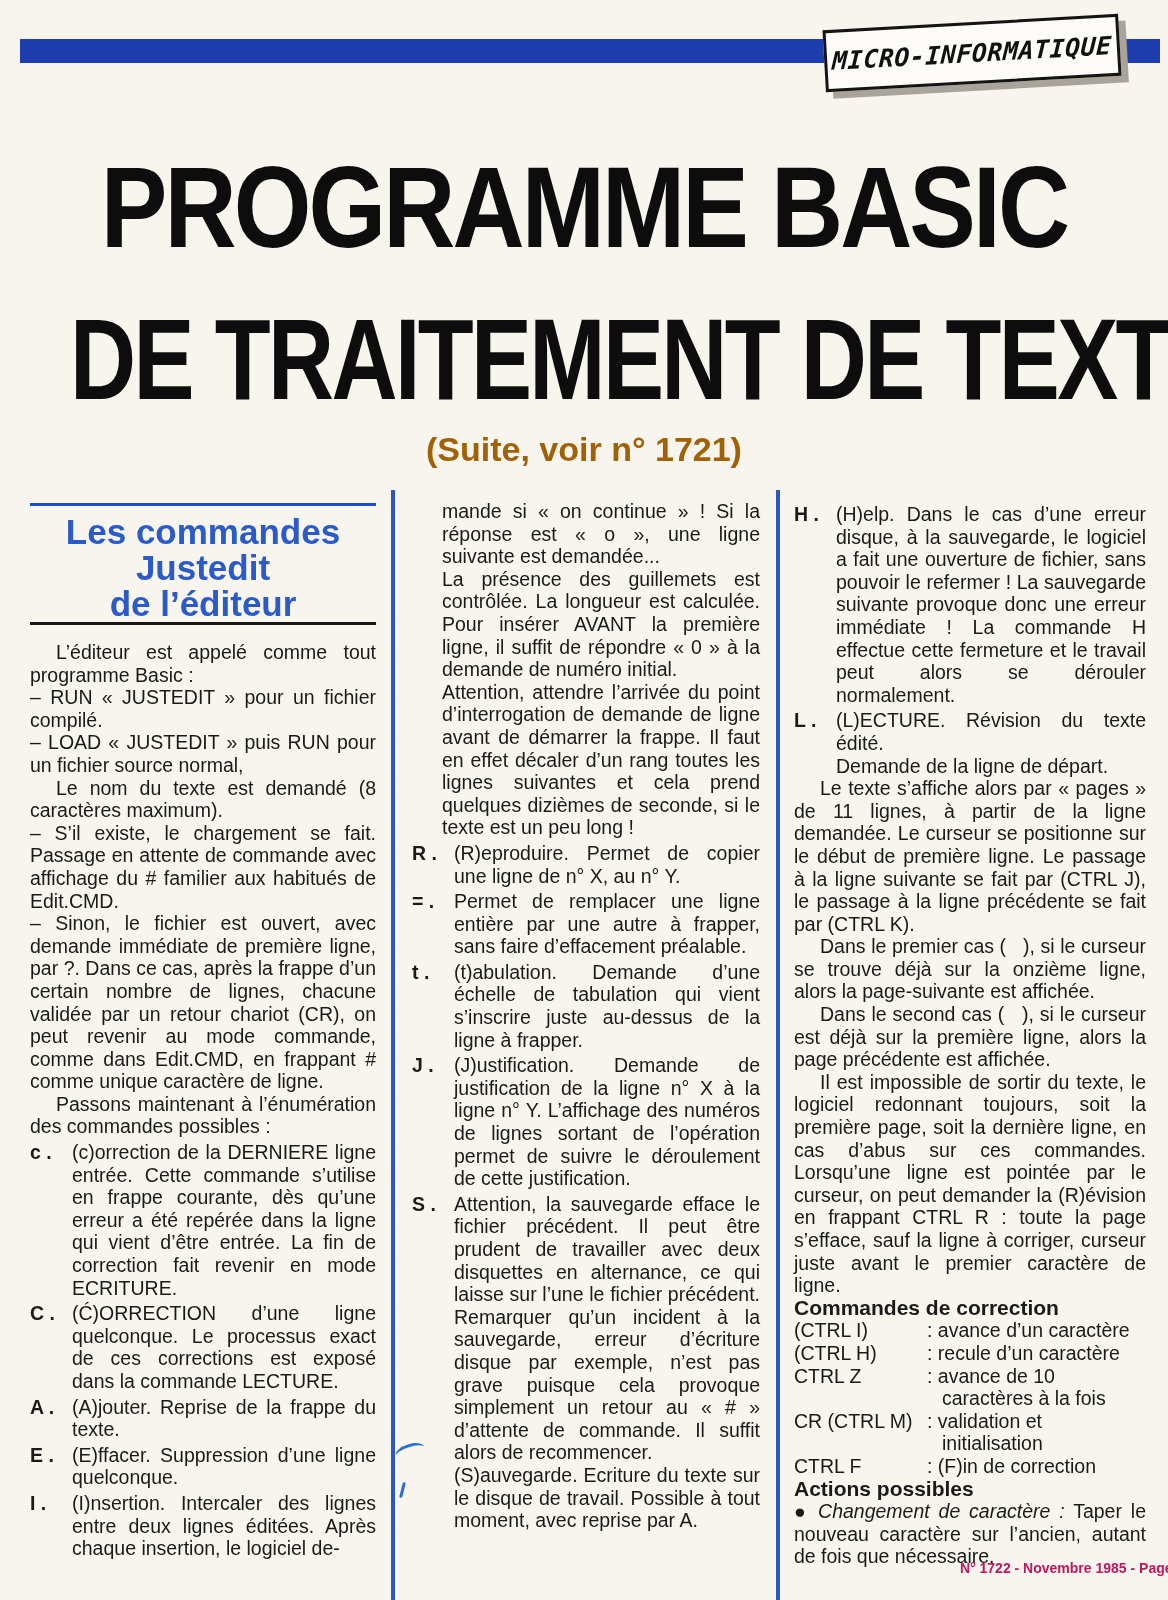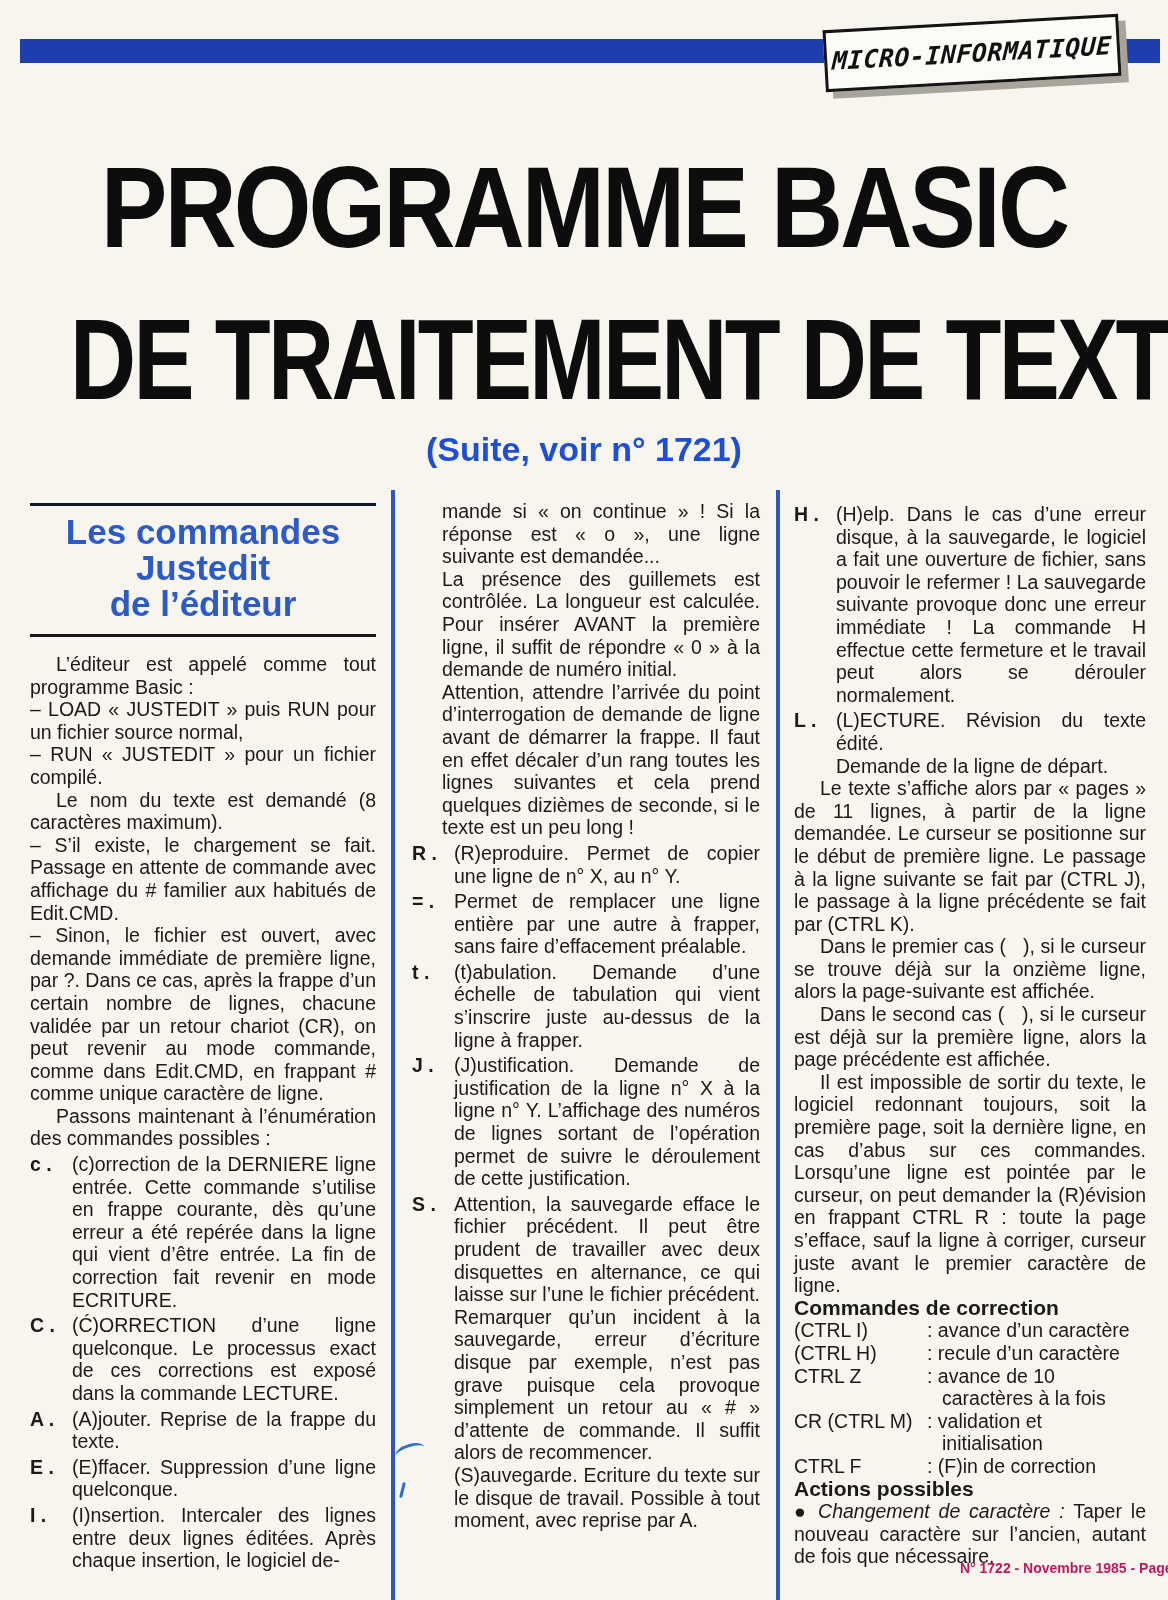--- a/index.html
+++ b/index.html
@@ -24,34 +24,34 @@
   }
   
   .title-line{
     position:absolute; left:0; width:100%; text-align:center;
     font-weight:bold; white-space:nowrap; color:#0d0d0d; line-height:1;
   }
   .t1{top:150px; font-size:104px; letter-spacing:-3px; transform:scale(.96,1.1); transform-origin:center top;}
   .t2{top:302px; font-size:104px; letter-spacing:-3px; transform:scale(.88,1.1); transform-origin:center top;}
   .subtitle{
     position:absolute; top:430px; left:0; width:100%; text-align:center;
-    font-weight:bold; font-size:34px; color:#1d4ed8;
+    font-weight:bold; font-size:34px; color:#a16207;
   }
   
   .col{position:absolute; font-size:19.5px; line-height:22.6px; text-align:justify;}
   .col p{margin:0;}
   .col-left{left:30px;  top:503px; width:346px;}
   .col-mid {left:412px; top:500px; width:348px;}
   .col-right{left:794px; top:500px; width:352px;}
   .divider{position:absolute; top:490px; height:1110px; width:4px; background:#2d55c8;}
   .d1{left:391px;} .d2{left:776px;}
   
   .lead-box{
-    border-top:3px solid #0f172a; border-bottom:3px solid #161616;
-    padding:8px 0 12px; margin-bottom:16px; text-align:center;
+    border-top:3px solid #1d4ed8; border-bottom:3px solid #161616;
+    padding:8px 0 0; margin-bottom:16px; text-align:center;
   }
   .lead-box div{
     color:#2b5bc8; font-weight:bold; font-size:35px; line-height:36px;
   }
   
   .ind{text-indent:26px;}
   .item{display:flex; margin-top:3px;}
   .ikey{flex:0 0 42px; font-weight:bold; white-space:pre;}
   .ibody{flex:1; text-align:justify;}
   .cont{margin-left:30px;}
@@ -94,22 +94,22 @@
   <div class="divider d1"></div>
   <div class="divider d2"></div>
 
   <div class="col col-left">
     <div class="lead-box">
       <div>Les commandes</div>
       <div>Justedit</div>
       <div>de l’éditeur</div>
     </div>
     <p class="ind">L’éditeur est appelé comme tout programme Basic :</p>
+    <p>– RUN « JUSTEDIT » pour un fichier compilé.</p>
     <p>– LOAD « JUSTEDIT » puis RUN pour un fichier source normal,</p>
-    <p>– RUN « JUSTEDIT » pour un fichier compilé.</p>
     <p class="ind">Le nom du texte est demandé (8 caractères maximum).</p>
     <p>– S’il existe, le chargement se fait. Passage en attente de commande avec affichage du # familier aux habitués de Edit.CMD.</p>
     <p>– Sinon, le fichier est ouvert, avec demande immédiate de première ligne, par ?. Dans ce cas, après la frappe d’un certain nombre de lignes, chacune validée par un retour chariot (CR), on peut revenir au mode commande, comme dans Edit.CMD, en frappant # comme unique caractère de ligne.</p>
     <p class="ind">Passons maintenant à l’énumération des commandes possibles :</p>
 
     <div class="item">
       <span class="ikey">c .</span>
       <div class="ibody">
           <p>(c)orrection de la DERNIERE ligne entrée. Cette commande s’utilise en frappe courante, dès qu’une erreur a été repérée dans la ligne qui vient d’être entrée. La fin de correction fait revenir en mode ECRITURE.</p>
         </div>

